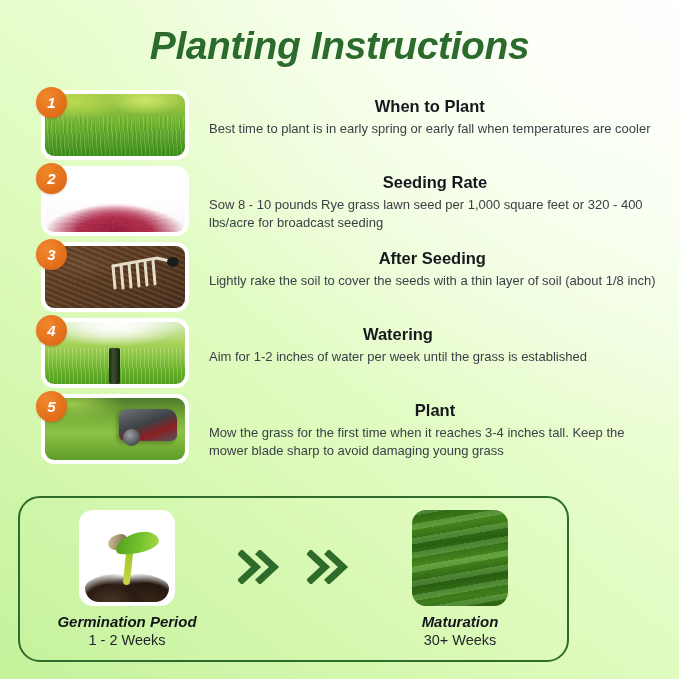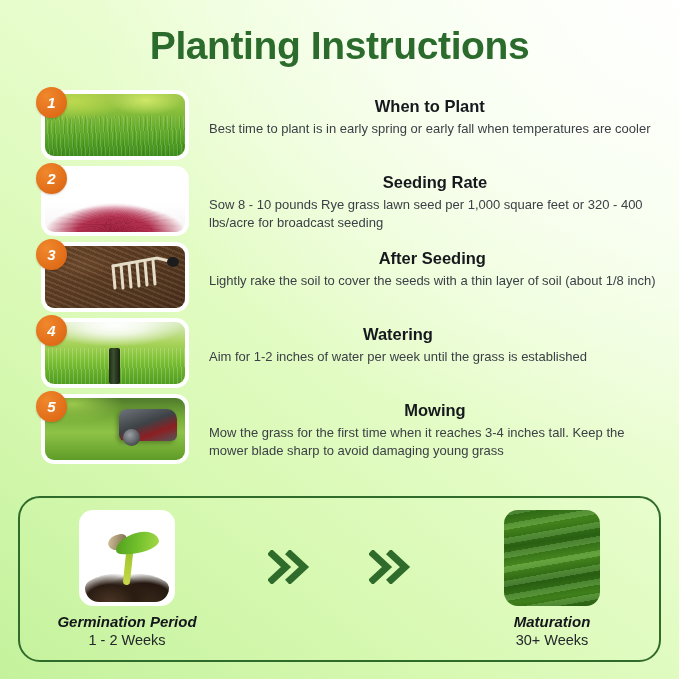--- a/index.html
+++ b/index.html
@@ -11,21 +11,21 @@
   #poster{
     position:relative;width:679px;height:679px;box-sizing:border-box;
     background:
       radial-gradient(ellipse 120% 95% at 100% 0%, rgba(255,255,255,0.92) 0%, rgba(255,255,255,0.45) 40%, rgba(255,255,255,0) 72%),
       linear-gradient(38deg, #c4f29c 0%, #d8f9b3 30%, #e8fdcd 58%, #f2ffe2 80%, #f8fff0 100%);
   }
 
   
   .title{
     position:absolute;left:0;top:24px;width:679px;text-align:center;
-    font-size:39px;font-weight:bold;
+    font-size:39px;font-weight:bold;font-style:italic;
     color:#2b6b2b;letter-spacing:-0.4px;
     text-shadow:0 1px 0 rgba(255,255,255,.55);
   }
 
   
   .steps{position:absolute;left:0;top:94px;width:679px;}
   .step{position:relative;display:flex;align-items:flex-start;margin-bottom:14px;}
   .thumb-wrap{position:relative;width:148px;flex:0 0 148px;margin-left:45px;}
   .thumb{
     width:140px;height:62px;border-radius:9px;overflow:hidden;
@@ -38,21 +38,21 @@
     color:#fff;font-size:15px;font-weight:bold;font-style:italic;
     display:flex;align-items:center;justify-content:center;
     z-index:4;box-shadow:0 1px 2px rgba(0,0,0,.18);
   }
   .step-text{margin-left:16px;padding-top:2px;}
   .step-title{font-size:16.5px;font-weight:bold;color:#15181c;line-height:1.25;margin-bottom:3px;text-align:center;}
   .step-desc{font-size:13px;color:#3c4046;line-height:1.38;max-width:452px;}
 
   
   .timeline{
-    position:absolute;left:18px;top:496px;width:643px;height:166px;
+    position:absolute;left:18px;top:496px;width:551px;height:166px;
     box-sizing:border-box;border:2px solid #2f6b2a;border-radius:22px;
     display:flex;align-items:center;justify-content:space-between;
     padding:0 22px;
   }
   .tl-item{width:170px;text-align:center;}
   .tl-img{
     width:96px;height:96px;border-radius:14px;margin:0 auto 7px auto;
     overflow:hidden;position:relative;background:#fff;
   }
   .tl-name{font-size:15px;font-weight:bold;font-style:italic;color:#13161a;margin-bottom:2px;}
@@ -215,21 +215,21 @@
 
     <div class="step">
       <div class="thumb-wrap">
         <div class="badge">5</div>
         <div class="thumb">
           <div class="sky ph-mow"></div>
           <div class="mower"></div>
         </div>
       </div>
       <div class="step-text">
-        <div class="step-title">Mowing</div>
+        <div class="step-title">Plant</div>
         <div class="step-desc">Mow the grass for the first time when it reaches 3-4 inches tall. Keep the mower blade sharp to avoid damaging young grass</div>
       </div>
     </div>
 
   </div>
 
   <div class="timeline">
 
     <div class="tl-item">
       <div class="tl-img ph-sprout">

